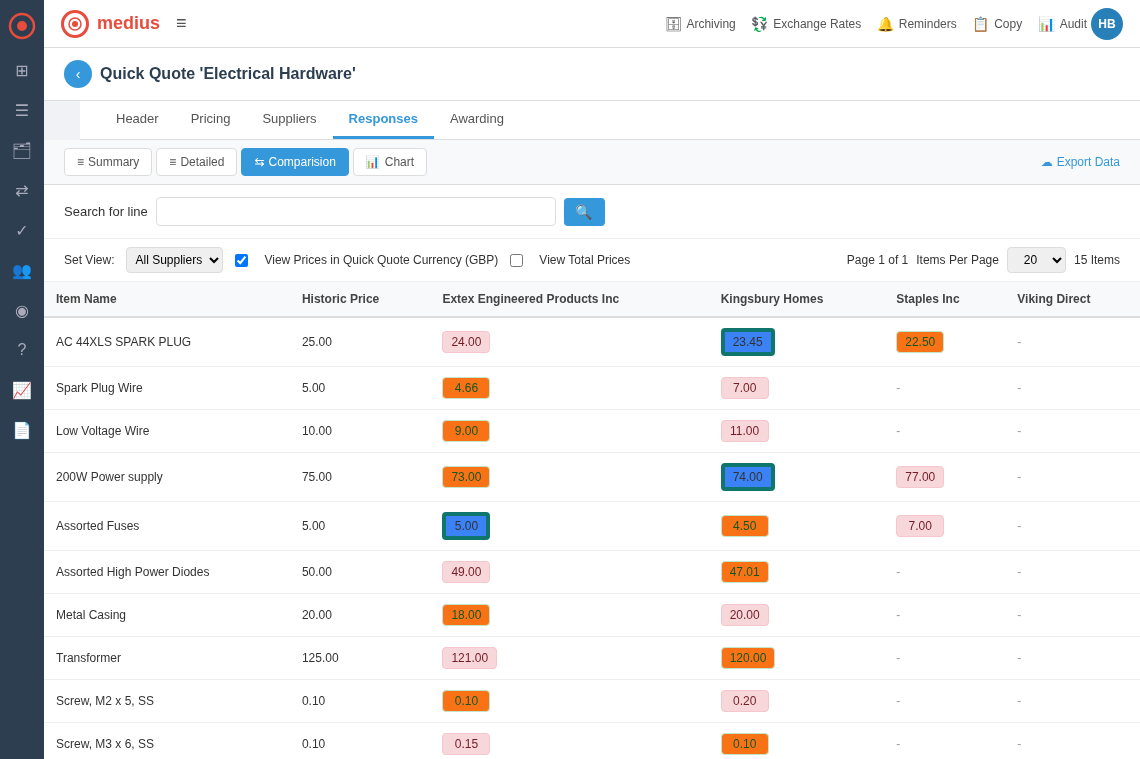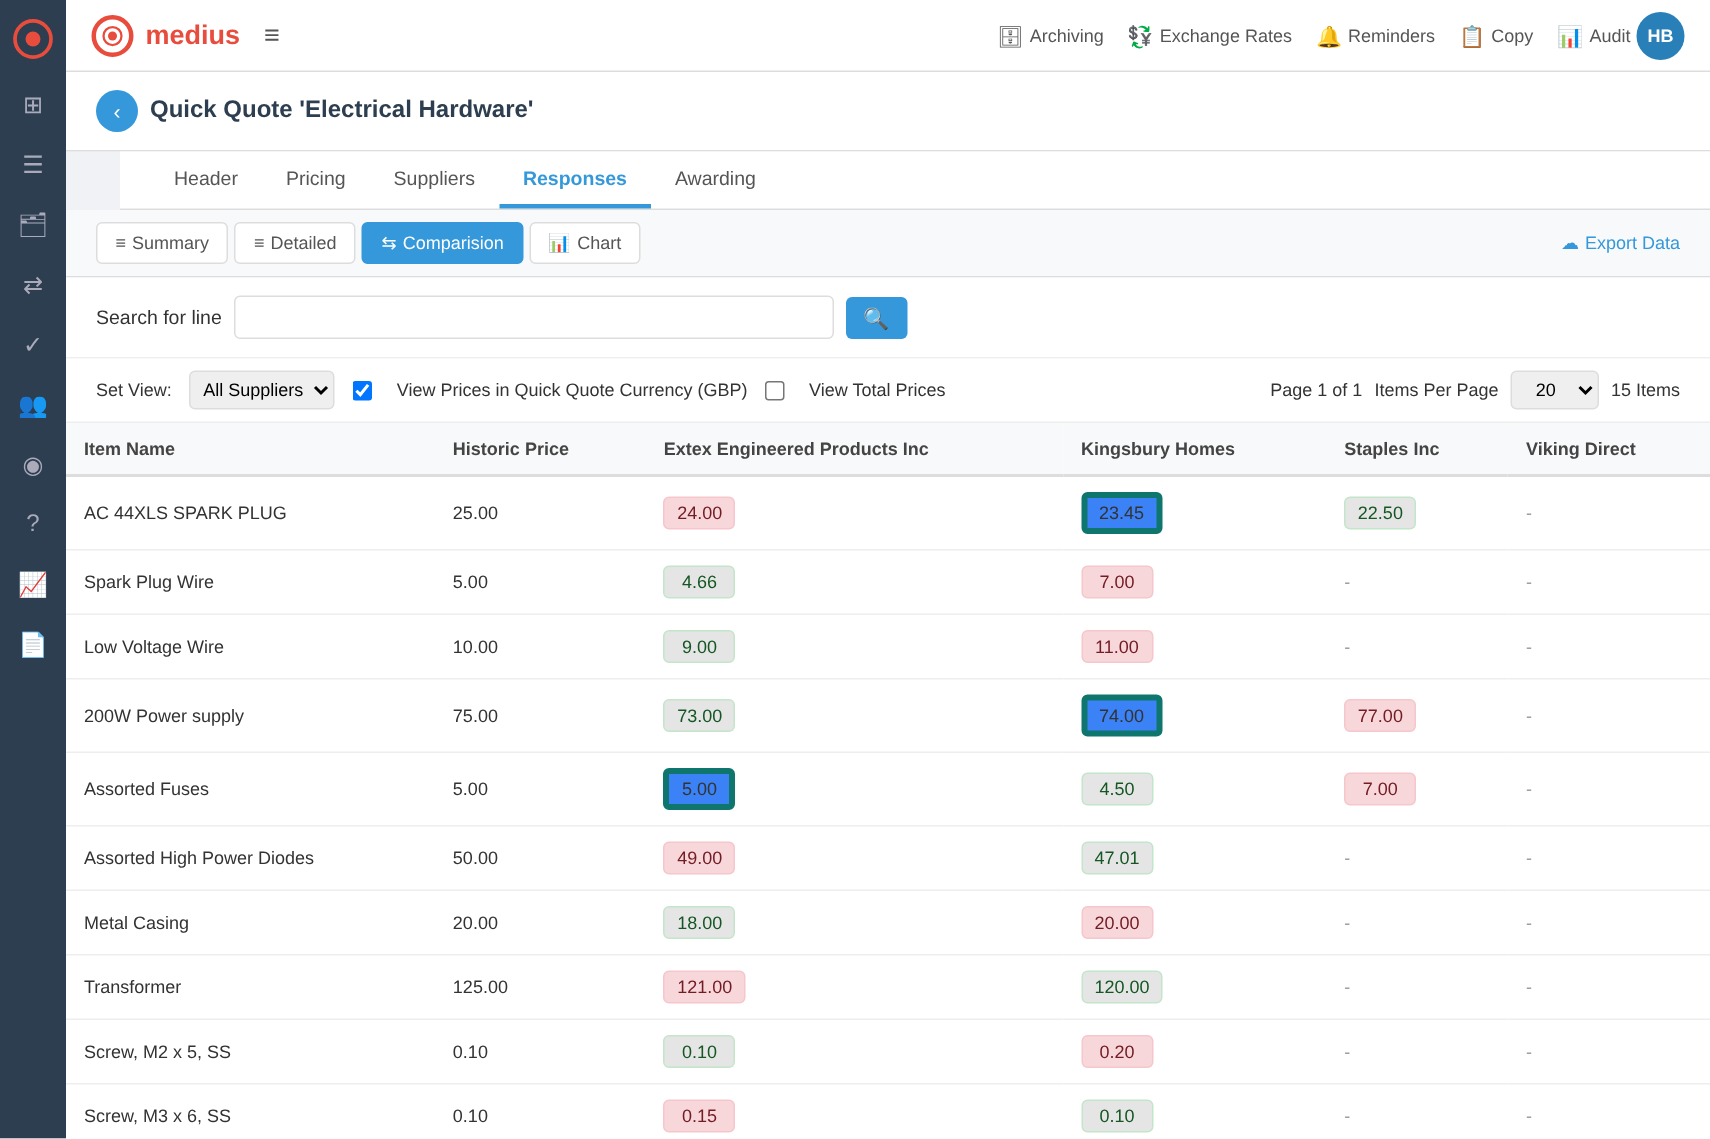--- a/index.html
+++ b/index.html
@@ -339,21 +339,21 @@
     .price-badge {
       display: inline-block;
       padding: 3px 8px;
       border-radius: 4px;
       font-size: 12px;
       font-weight: normal;
       text-align: center;
       min-width: 48px;
     }
     .price-green {
-      background: #e5e5e5;
+      background: #f97316;
       color: #155724;
       border: 1px solid #c3e6cb;
     }
     .price-red {
       background: #f8d7da;
       color: #721c24;
       border: 1px solid #f5c6cb;
     }
     .price-neutral {
       background: #3b82f6;

